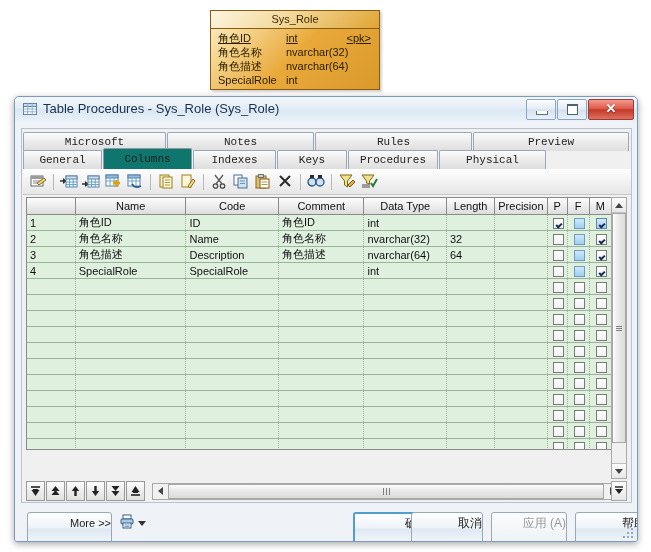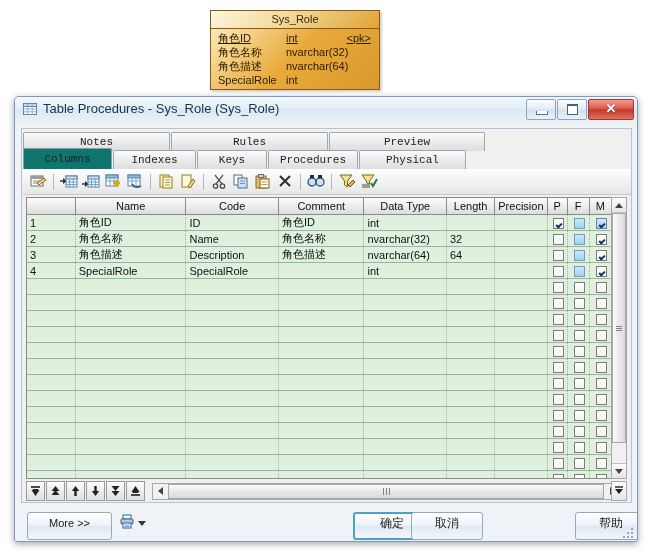--- a/index.html
+++ b/index.html
@@ -114,21 +114,21 @@
     position:absolute;left:1px;top:40px;width:608px;height:26px;
     background:linear-gradient(to bottom,#fefefe,#f1f1f1 55%,#e6e6e6);
     border-bottom:1px solid #c8c8c8;
     display:flex;align-items:center;padding-left:4px;box-sizing:border-box;
   }
   .tbtn{width:22px;height:21px;display:flex;align-items:center;justify-content:center;}
   .tsep{width:1px;height:16px;background:#b9b9b9;margin:0 4px;}
 
   
   .gridwrap{
-    position:absolute;left:4px;top:68px;width:600px;height:282px;
+    position:absolute;left:4px;top:68px;width:600px;height:253px;
     border:1px solid #8a8a8a;
     background:#dff0df;box-sizing:border-box;overflow:hidden;
   }
   table.grid{border-collapse:collapse;table-layout:fixed;width:585px;}
   table.grid th{
     height:16px;
     background:linear-gradient(to bottom,#fdfdfd,#ededed 50%,#dcdcdc);
     border:1px solid #8a8a8a;border-top:none;border-left:none;
     font-family:"Liberation Sans",sans-serif;font-size:11px;font-weight:normal;color:#111;
     padding:0;
@@ -207,24 +207,24 @@
   .hgrip i{display:block;width:1px;height:7px;background:#808080;margin:0 1px;}
   .extra-sb{
     position:absolute;right:4px;top:352px;width:16px;height:20px;
     border:1px solid #a8a8a8;background:linear-gradient(to bottom,#fdfdfd,#e6e6e6);
     box-sizing:border-box;display:flex;align-items:center;justify-content:center;
   }
 
   
   .btnbar{position:absolute;left:0;right:0;top:386px;height:34px;}
   .btn{
-    position:absolute;height:28px;box-sizing:border-box;
+    position:absolute;height:34px;box-sizing:border-box;
     border:1px solid #9aa7b4;border-radius:3px;
     background:linear-gradient(to bottom,#fdfefe,#eff4f9 45%,#dfe9f3 50%,#f2f7fb);
-    font-size:12px;color:#1a1a1a;text-align:center;line-height:20px;
+    font-size:12px;color:#1a1a1a;text-align:right;line-height:20px;
     font-family:"Liberation Sans",sans-serif;
   }
   .btn.more{left:12px;top:4px;width:85px;font-size:11px;}
   .btn.ok{left:311px;top:4px;width:78px;border:2px solid #4f9ecb;line-height:18px;margin-left:27px;}
   .btn.cancel{left:396px;top:4px;width:72px;}
   .btn.apply{left:476px;top:4px;width:76px;color:#9a9a9a;background:linear-gradient(to bottom,#fafcfd,#eef2f6);}
   .btn.help{left:560px;top:4px;width:72px;}
   .printctl{position:absolute;left:105px;top:6px;display:flex;align-items:center;}
   .printctl .cap{margin-left:4px;width:0;height:0;border-left:4px solid transparent;border-right:4px solid transparent;border-top:5px solid #333;}
   .resizer{position:absolute;right:3px;bottom:2px;width:12px;height:12px;}
@@ -283,25 +283,27 @@
           </div>
       </div>
     </div>
 
     <div class="dlgbody">
 
       <div class="panel">
 
         <div class="tabs-wrap">
           <div class="tabrow r1">
+            <div class="tab" style="width:143px">Microsoft</div>
             <div class="tab" style="width:147px">Notes</div>
             <div class="tab" style="width:157px">Rules</div>
             <div class="tab" style="width:156px">Preview</div>
           </div>
           <div class="tabrow r2">
+            <div class="tab" style="width:79px">General</div>
             <div class="tab active" style="width:89px">Columns</div>
             <div class="tab" style="width:83px">Indexes</div>
             <div class="tab" style="width:70px">Keys</div>
             <div class="tab" style="width:90px">Procedures</div>
             <div class="tab" style="width:107px">Physical Options</div>
           </div>
           <div class="tabs-underline"></div>
         </div>
 
         <div class="toolbar">
@@ -773,20 +775,21 @@
               <rect x="1" y="5" width="12" height="5" rx="1" fill="#aecae2" stroke="#35618c"></rect>
               <rect x="3" y="9" width="8" height="5" fill="#ffffff" stroke="#35618c"></rect>
               <line x1="4.5" y1="11" x2="9.5" y2="11" stroke="#6f97bb"></line>
               <line x1="4.5" y1="12.6" x2="9.5" y2="12.6" stroke="#6f97bb"></line>
             </svg>
           </span>
           <span class="cap"></span>
         </div>
         <div class="btn ok">确定</div>
         <div class="btn cancel">取消</div>
+        <div class="btn apply">应用 (A)</div>
         <div class="btn help">帮助</div>
       </div>
 
       <div class="resizer">
         <svg width="12" height="12" viewBox="0 0 12 12">
           <g fill="#9aa7b4">
               <rect x="9" y="9" width="2" height="2"></rect>
               <rect x="5" y="9" width="2" height="2"></rect>
               <rect x="9" y="5" width="2" height="2"></rect>
               <rect x="1" y="9" width="2" height="2"></rect>

